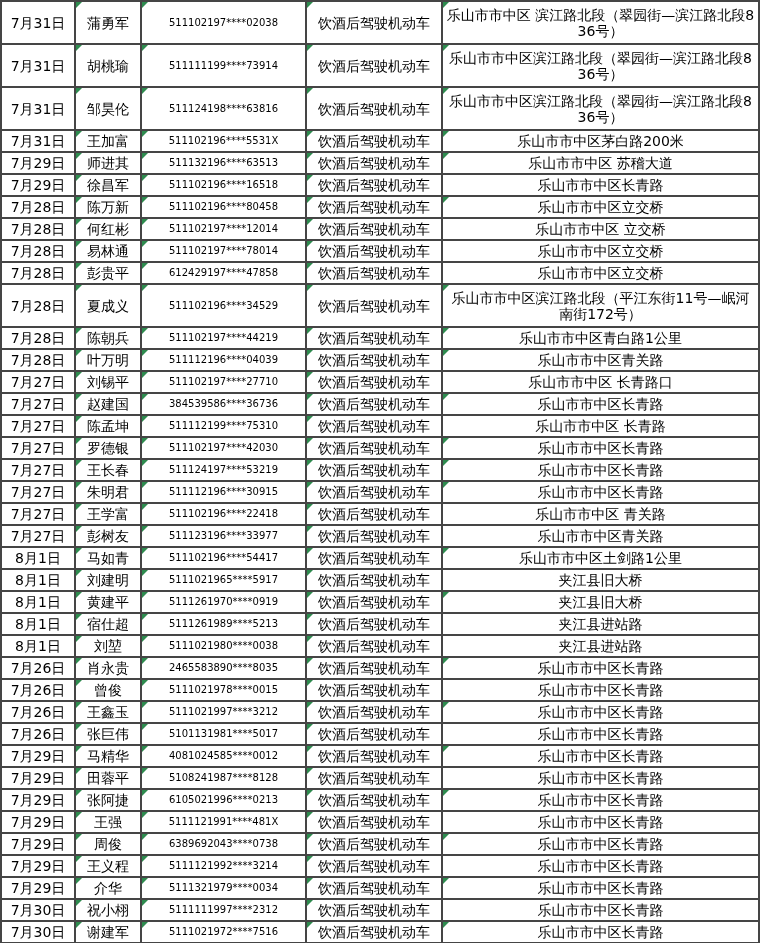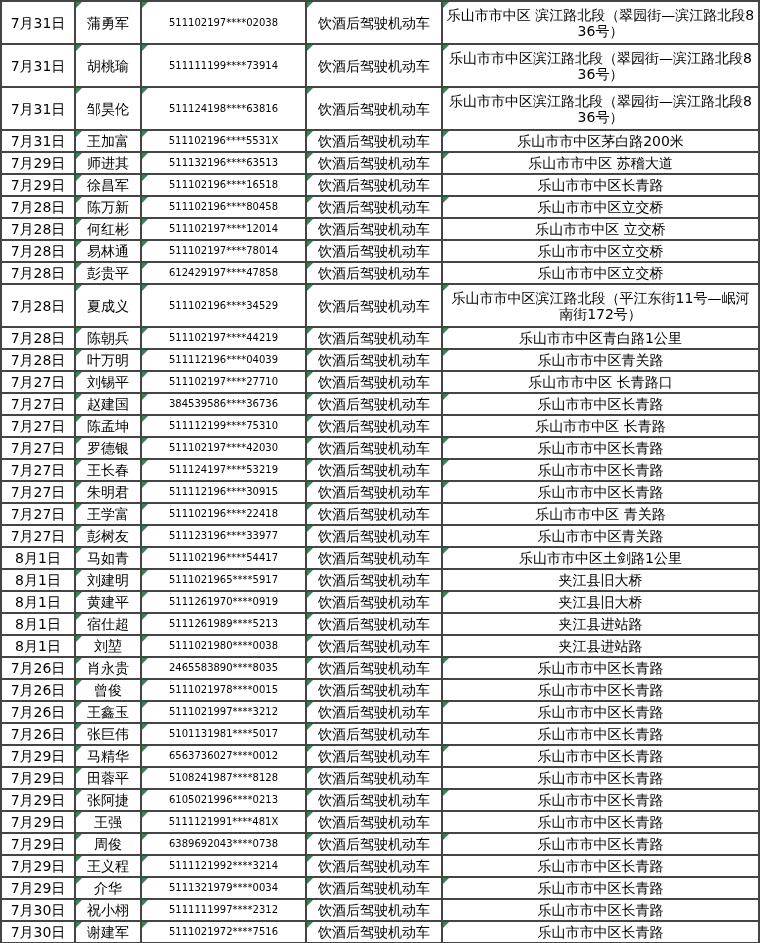--- a/index.html
+++ b/index.html
@@ -267,21 +267,21 @@
         <tr>
           <td class="col-date"><span>7月26日</span></td>
           <td class="col-name"><span class="flag"></span><span>张巨伟</span></td>
           <td class="col-id"><span class="flag"></span><span>5101131981****5017</span></td>
           <td class="col-violation"><span class="flag"></span><span>饮酒后驾驶机动车</span></td>
           <td class="col-location"><span>乐山市市中区长青路</span></td>
         </tr>
         <tr>
           <td class="col-date"><span>7月29日</span></td>
           <td class="col-name"><span class="flag"></span><span>马精华</span></td>
-          <td class="col-id"><span class="flag"></span><span>6563736027****0012</span></td>
+          <td class="col-id"><span class="flag"></span><span>4081024585****0012</span></td>
           <td class="col-violation"><span class="flag"></span><span>饮酒后驾驶机动车</span></td>
           <td class="col-location"><span class="flag"></span><span>乐山市市中区长青路</span></td>
         </tr>
         <tr>
           <td class="col-date"><span>7月29日</span></td>
           <td class="col-name"><span class="flag"></span><span>田蓉平</span></td>
           <td class="col-id"><span class="flag"></span><span>5108241987****8128</span></td>
           <td class="col-violation"><span class="flag"></span><span>饮酒后驾驶机动车</span></td>
           <td class="col-location"><span>乐山市市中区长青路</span></td>
         </tr>

